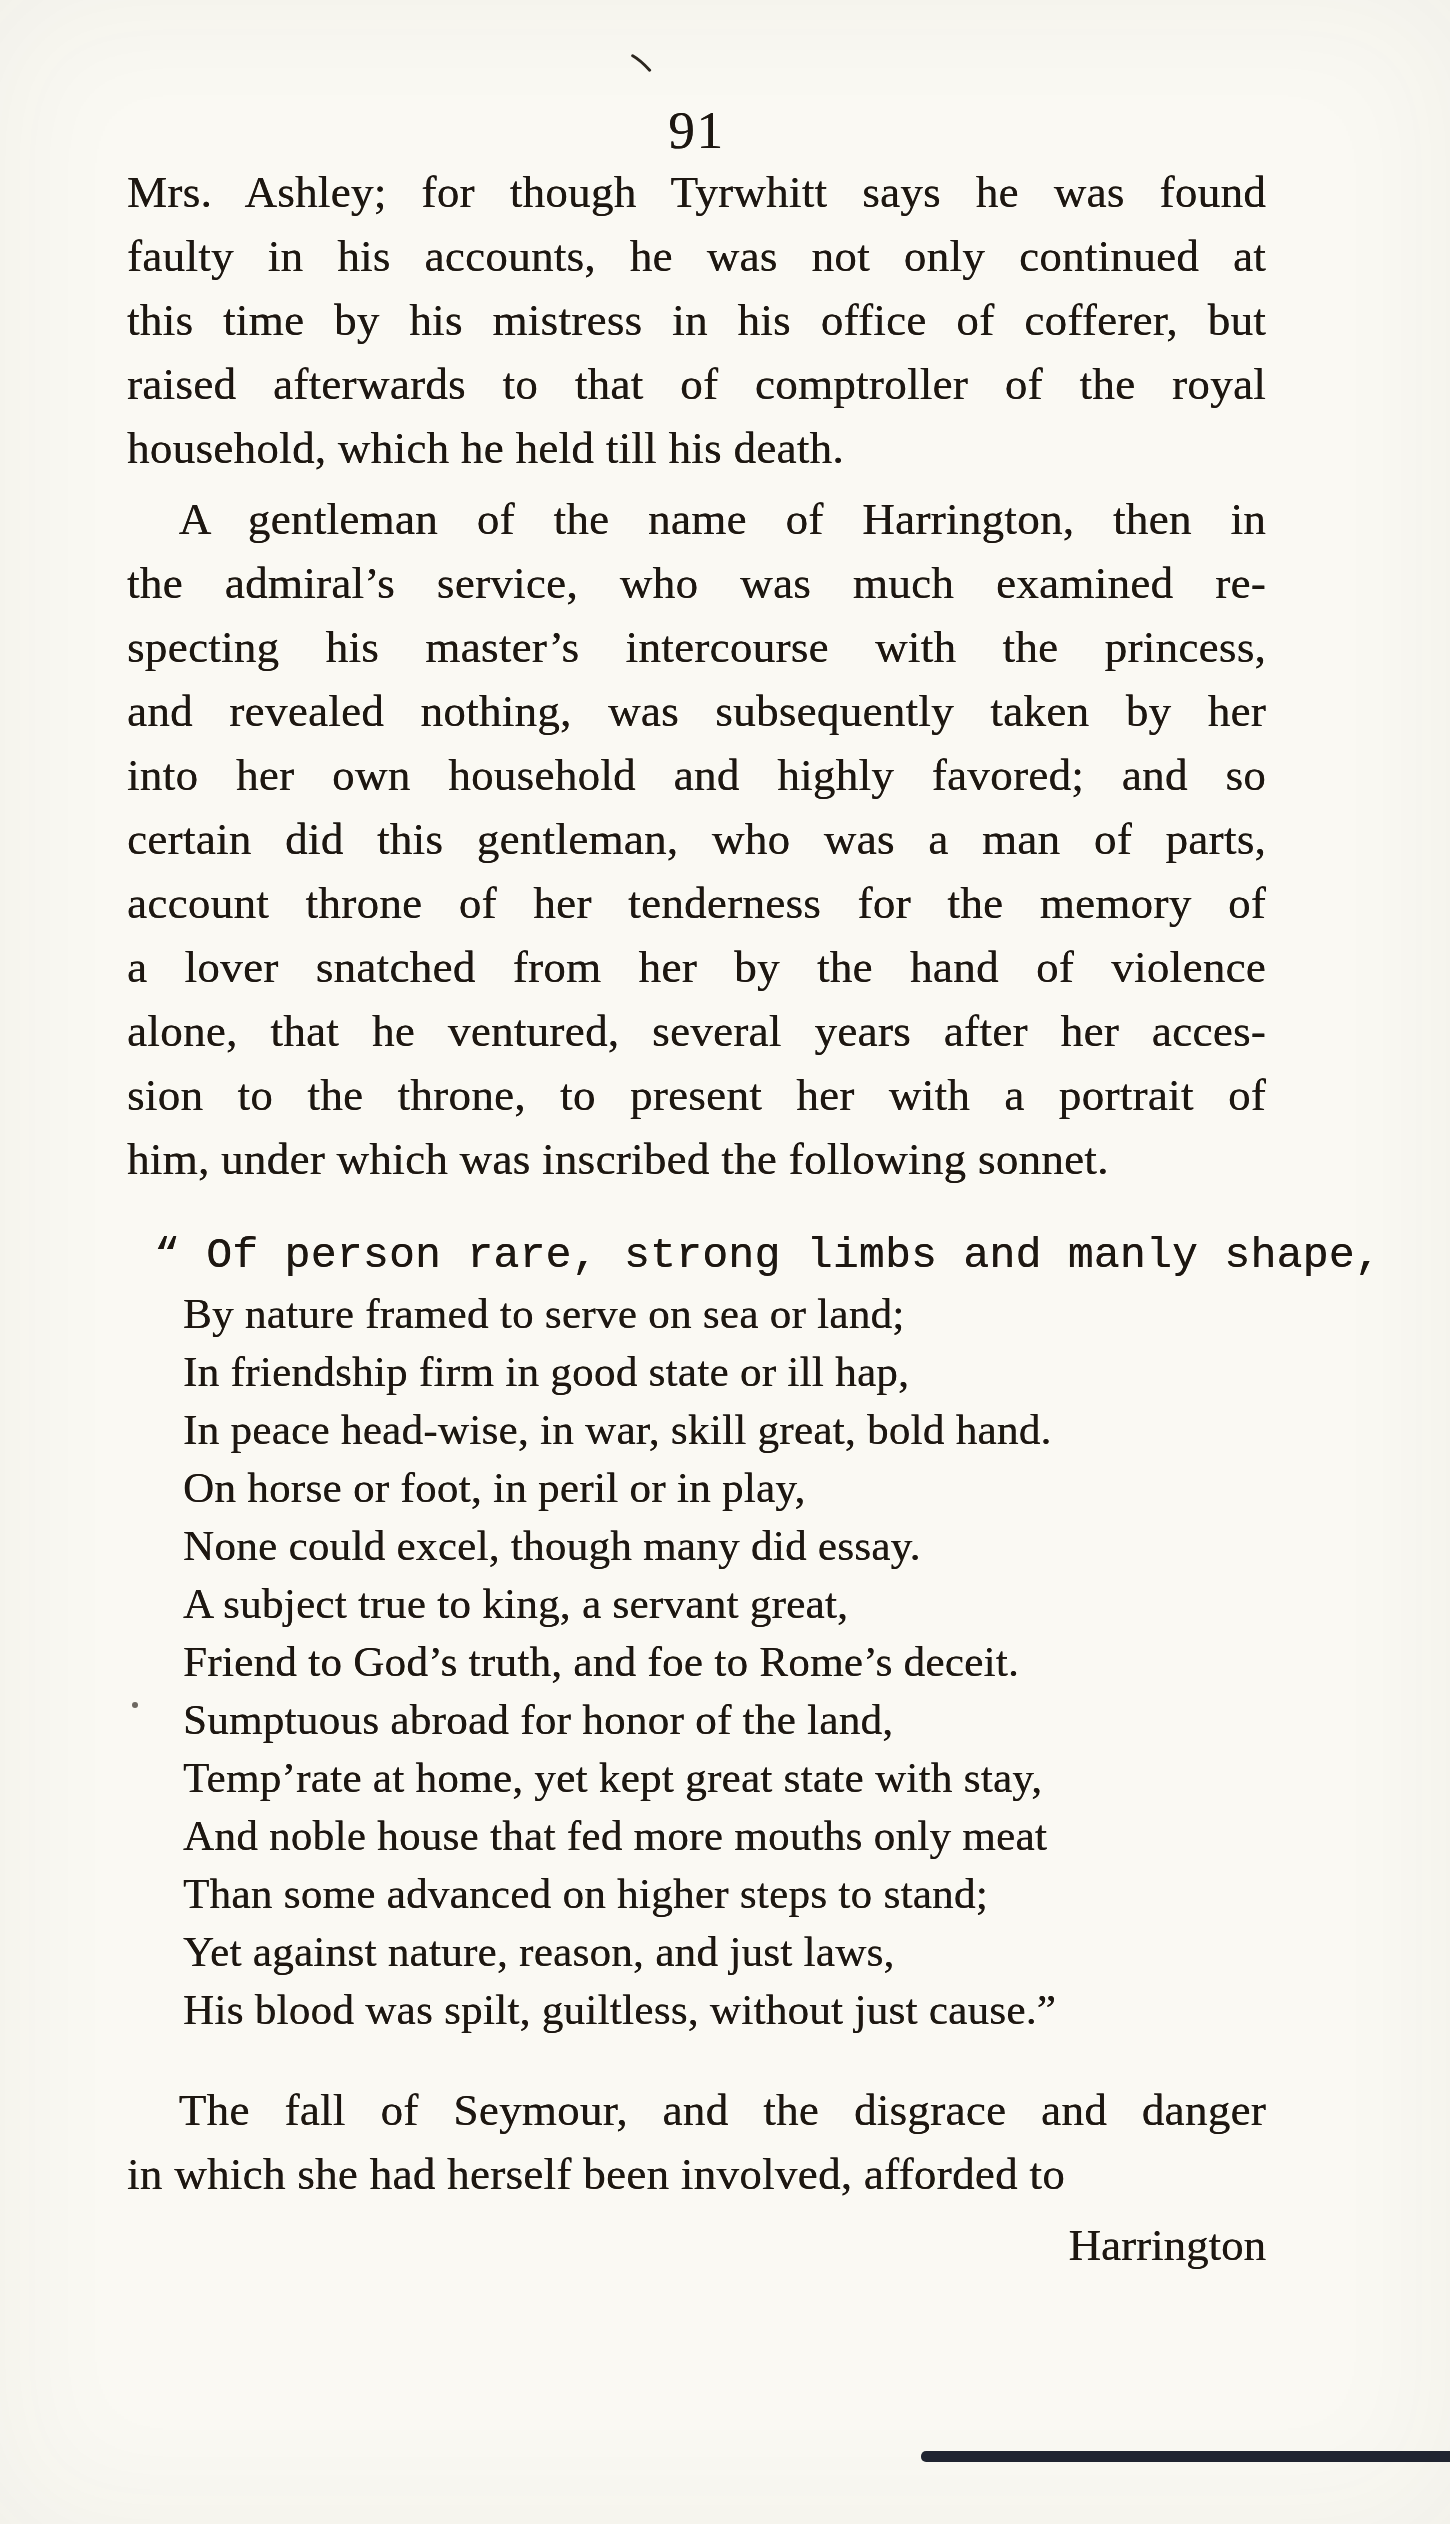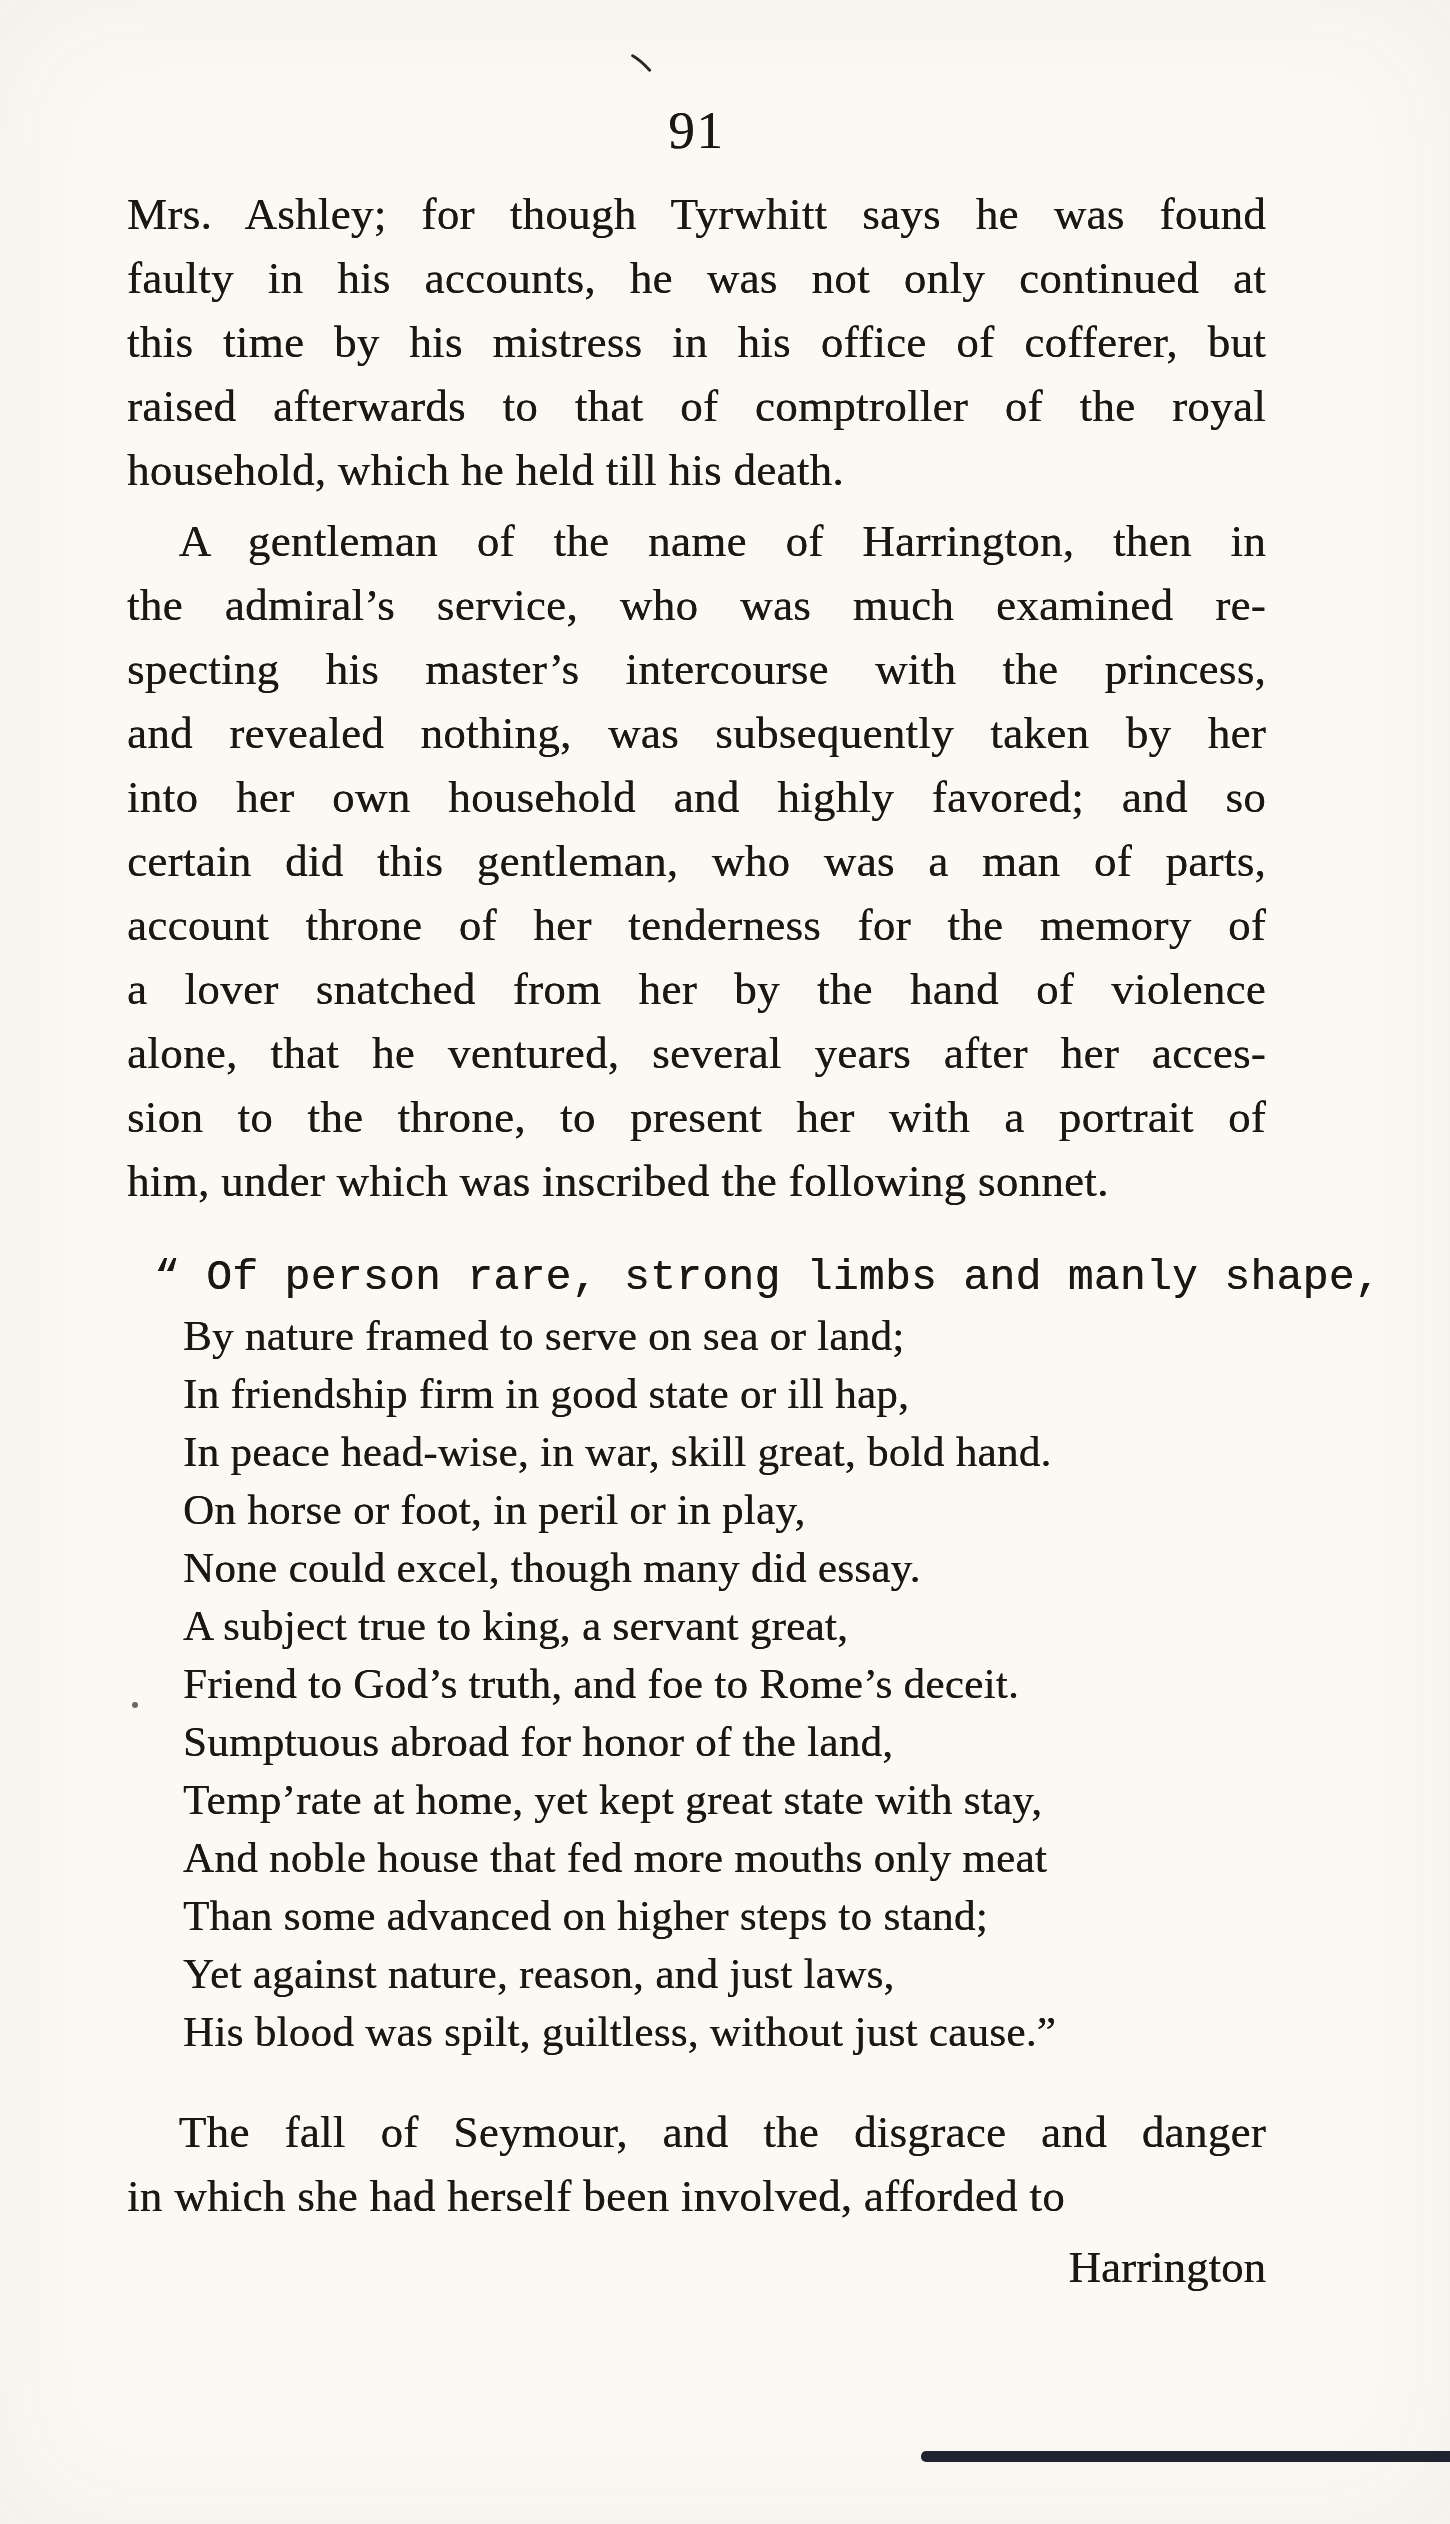--- a/index.html
+++ b/index.html
@@ -21,21 +21,20 @@
   .text-block {
     position: absolute;
     left: 127px;
     top: 100px;
     width: 1139px;
   }
   .page-number {
     text-align: center;
     font-size: 53px;
     letter-spacing: 1.7px;
-    margin-bottom: 22px;
     text-shadow: 0.3px 0 0 currentColor;
   }
   .paragraph { margin: 0 0 6.8px 0; }
   .line {
     font-size: 45px;
     line-height: 64px;
     white-space: nowrap;
     letter-spacing: 0.3px;
     text-shadow: 0.3px 0 0 currentColor;
   }

